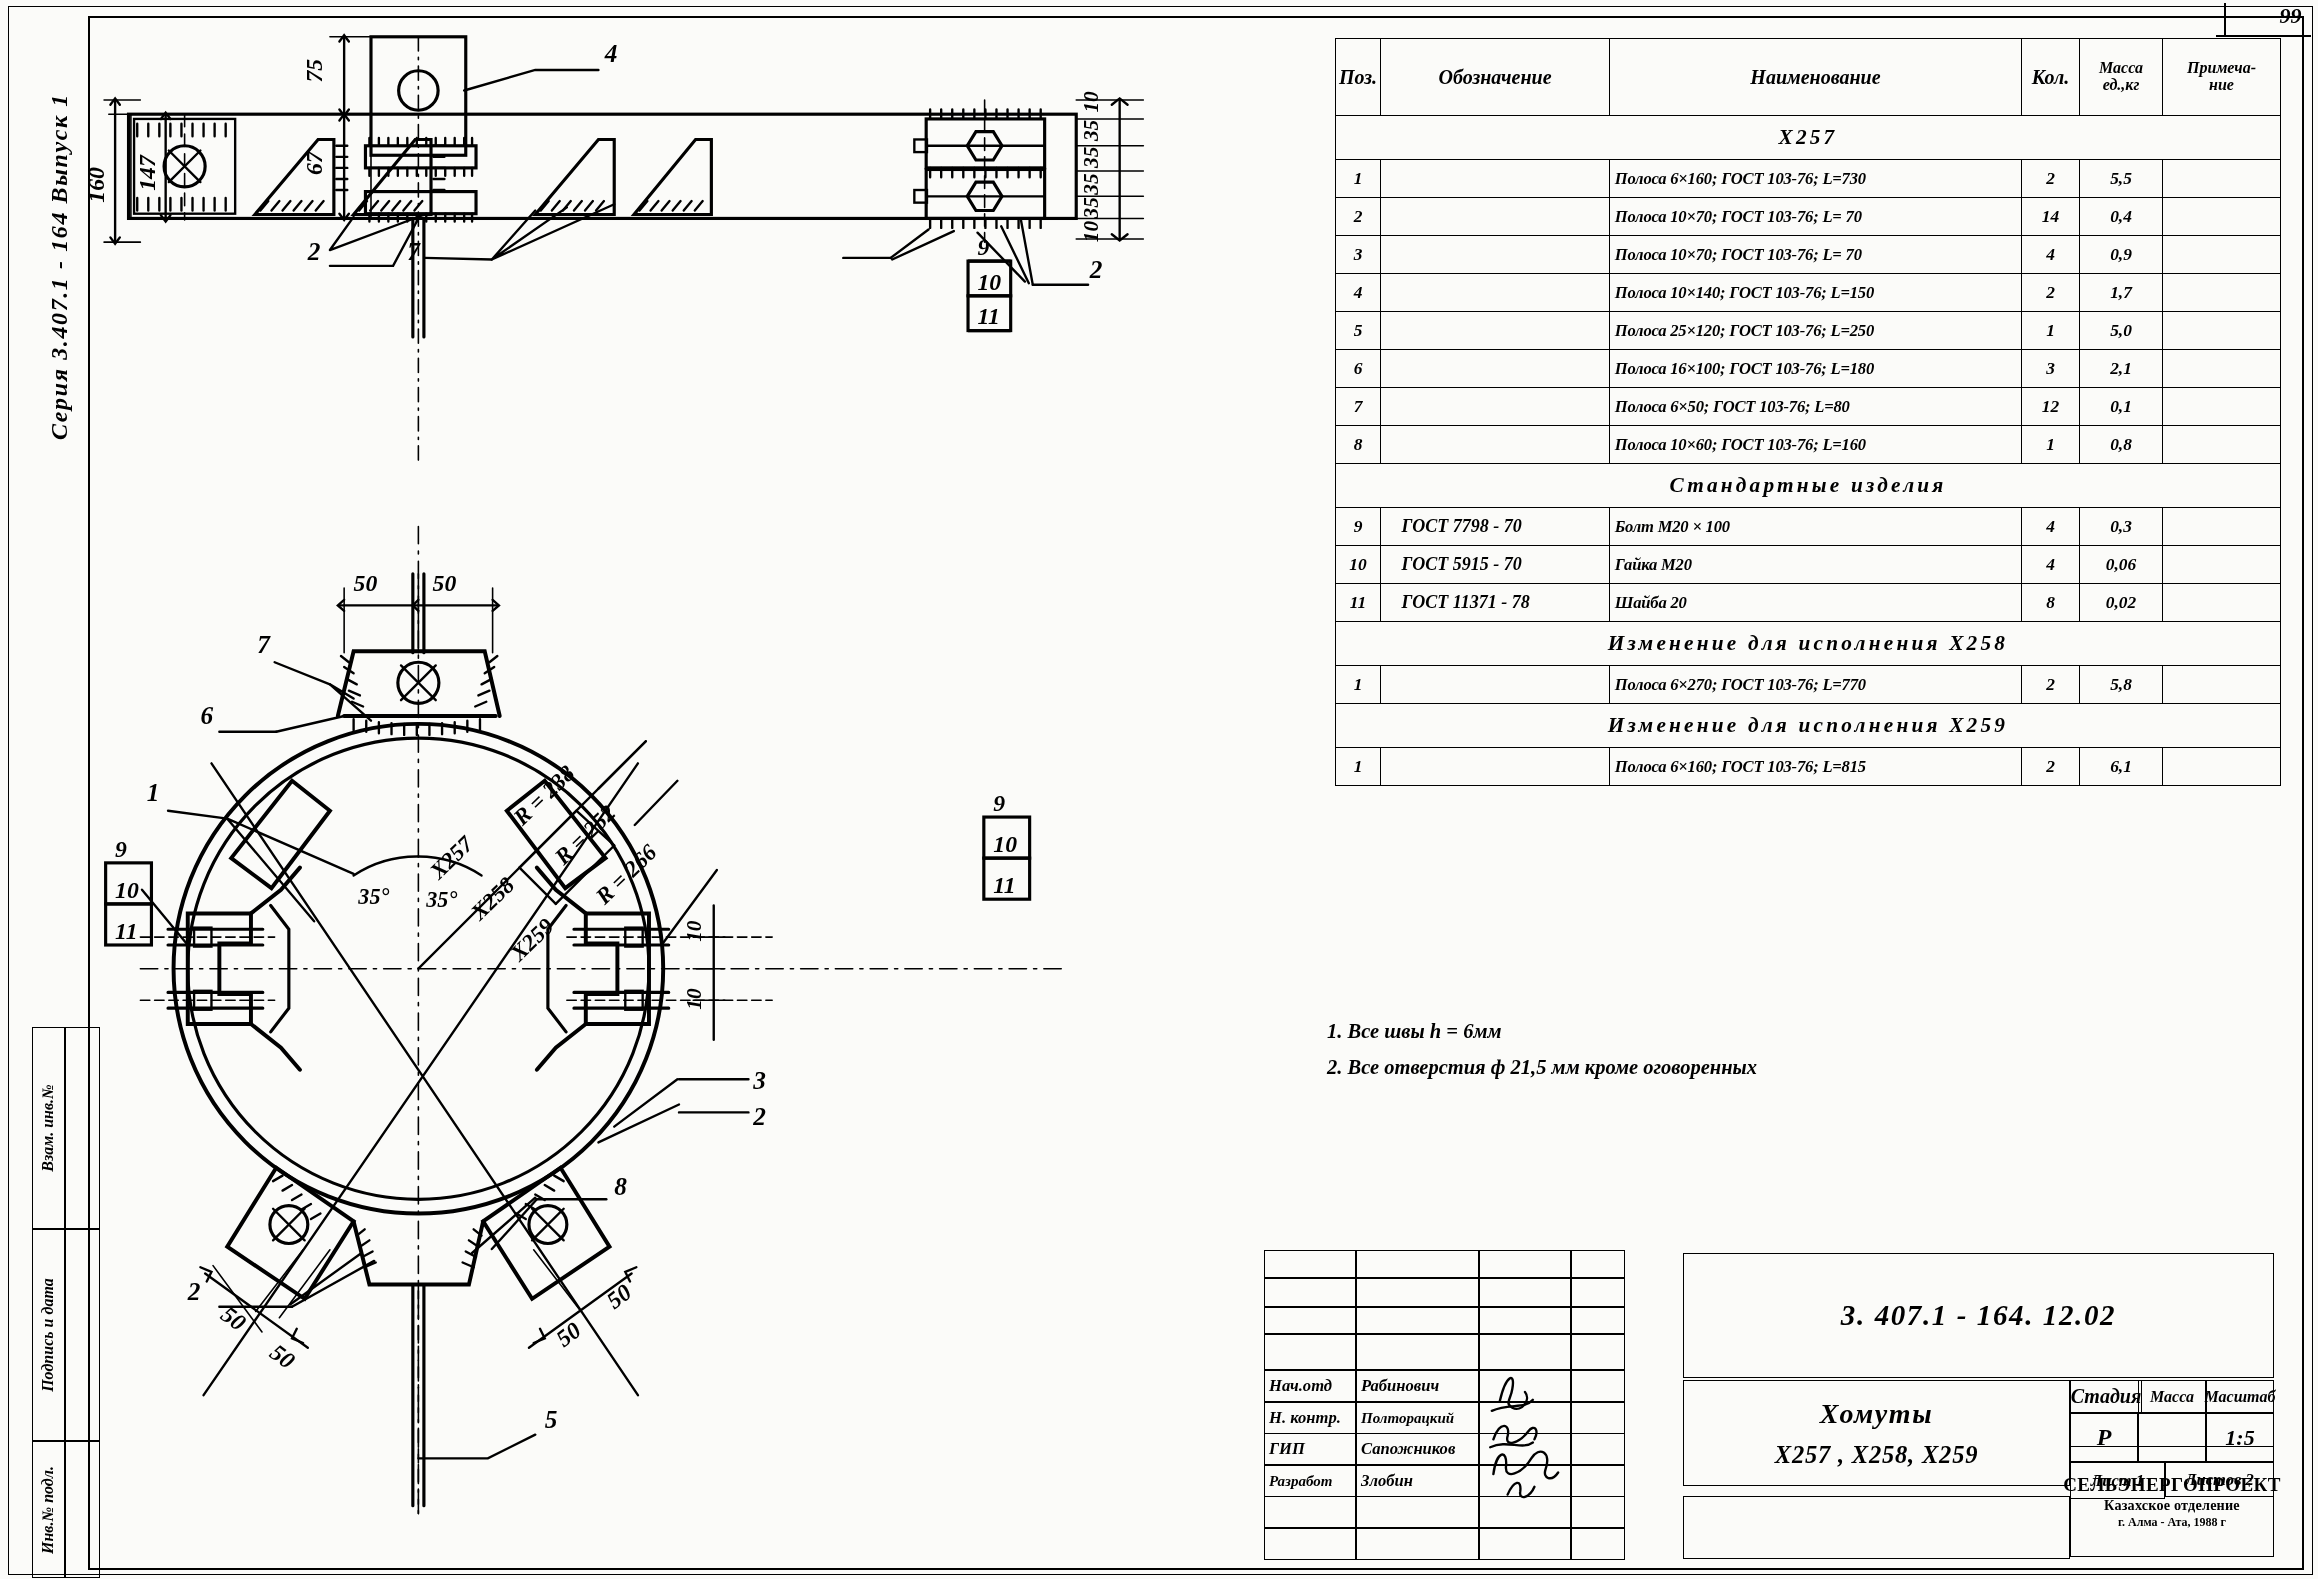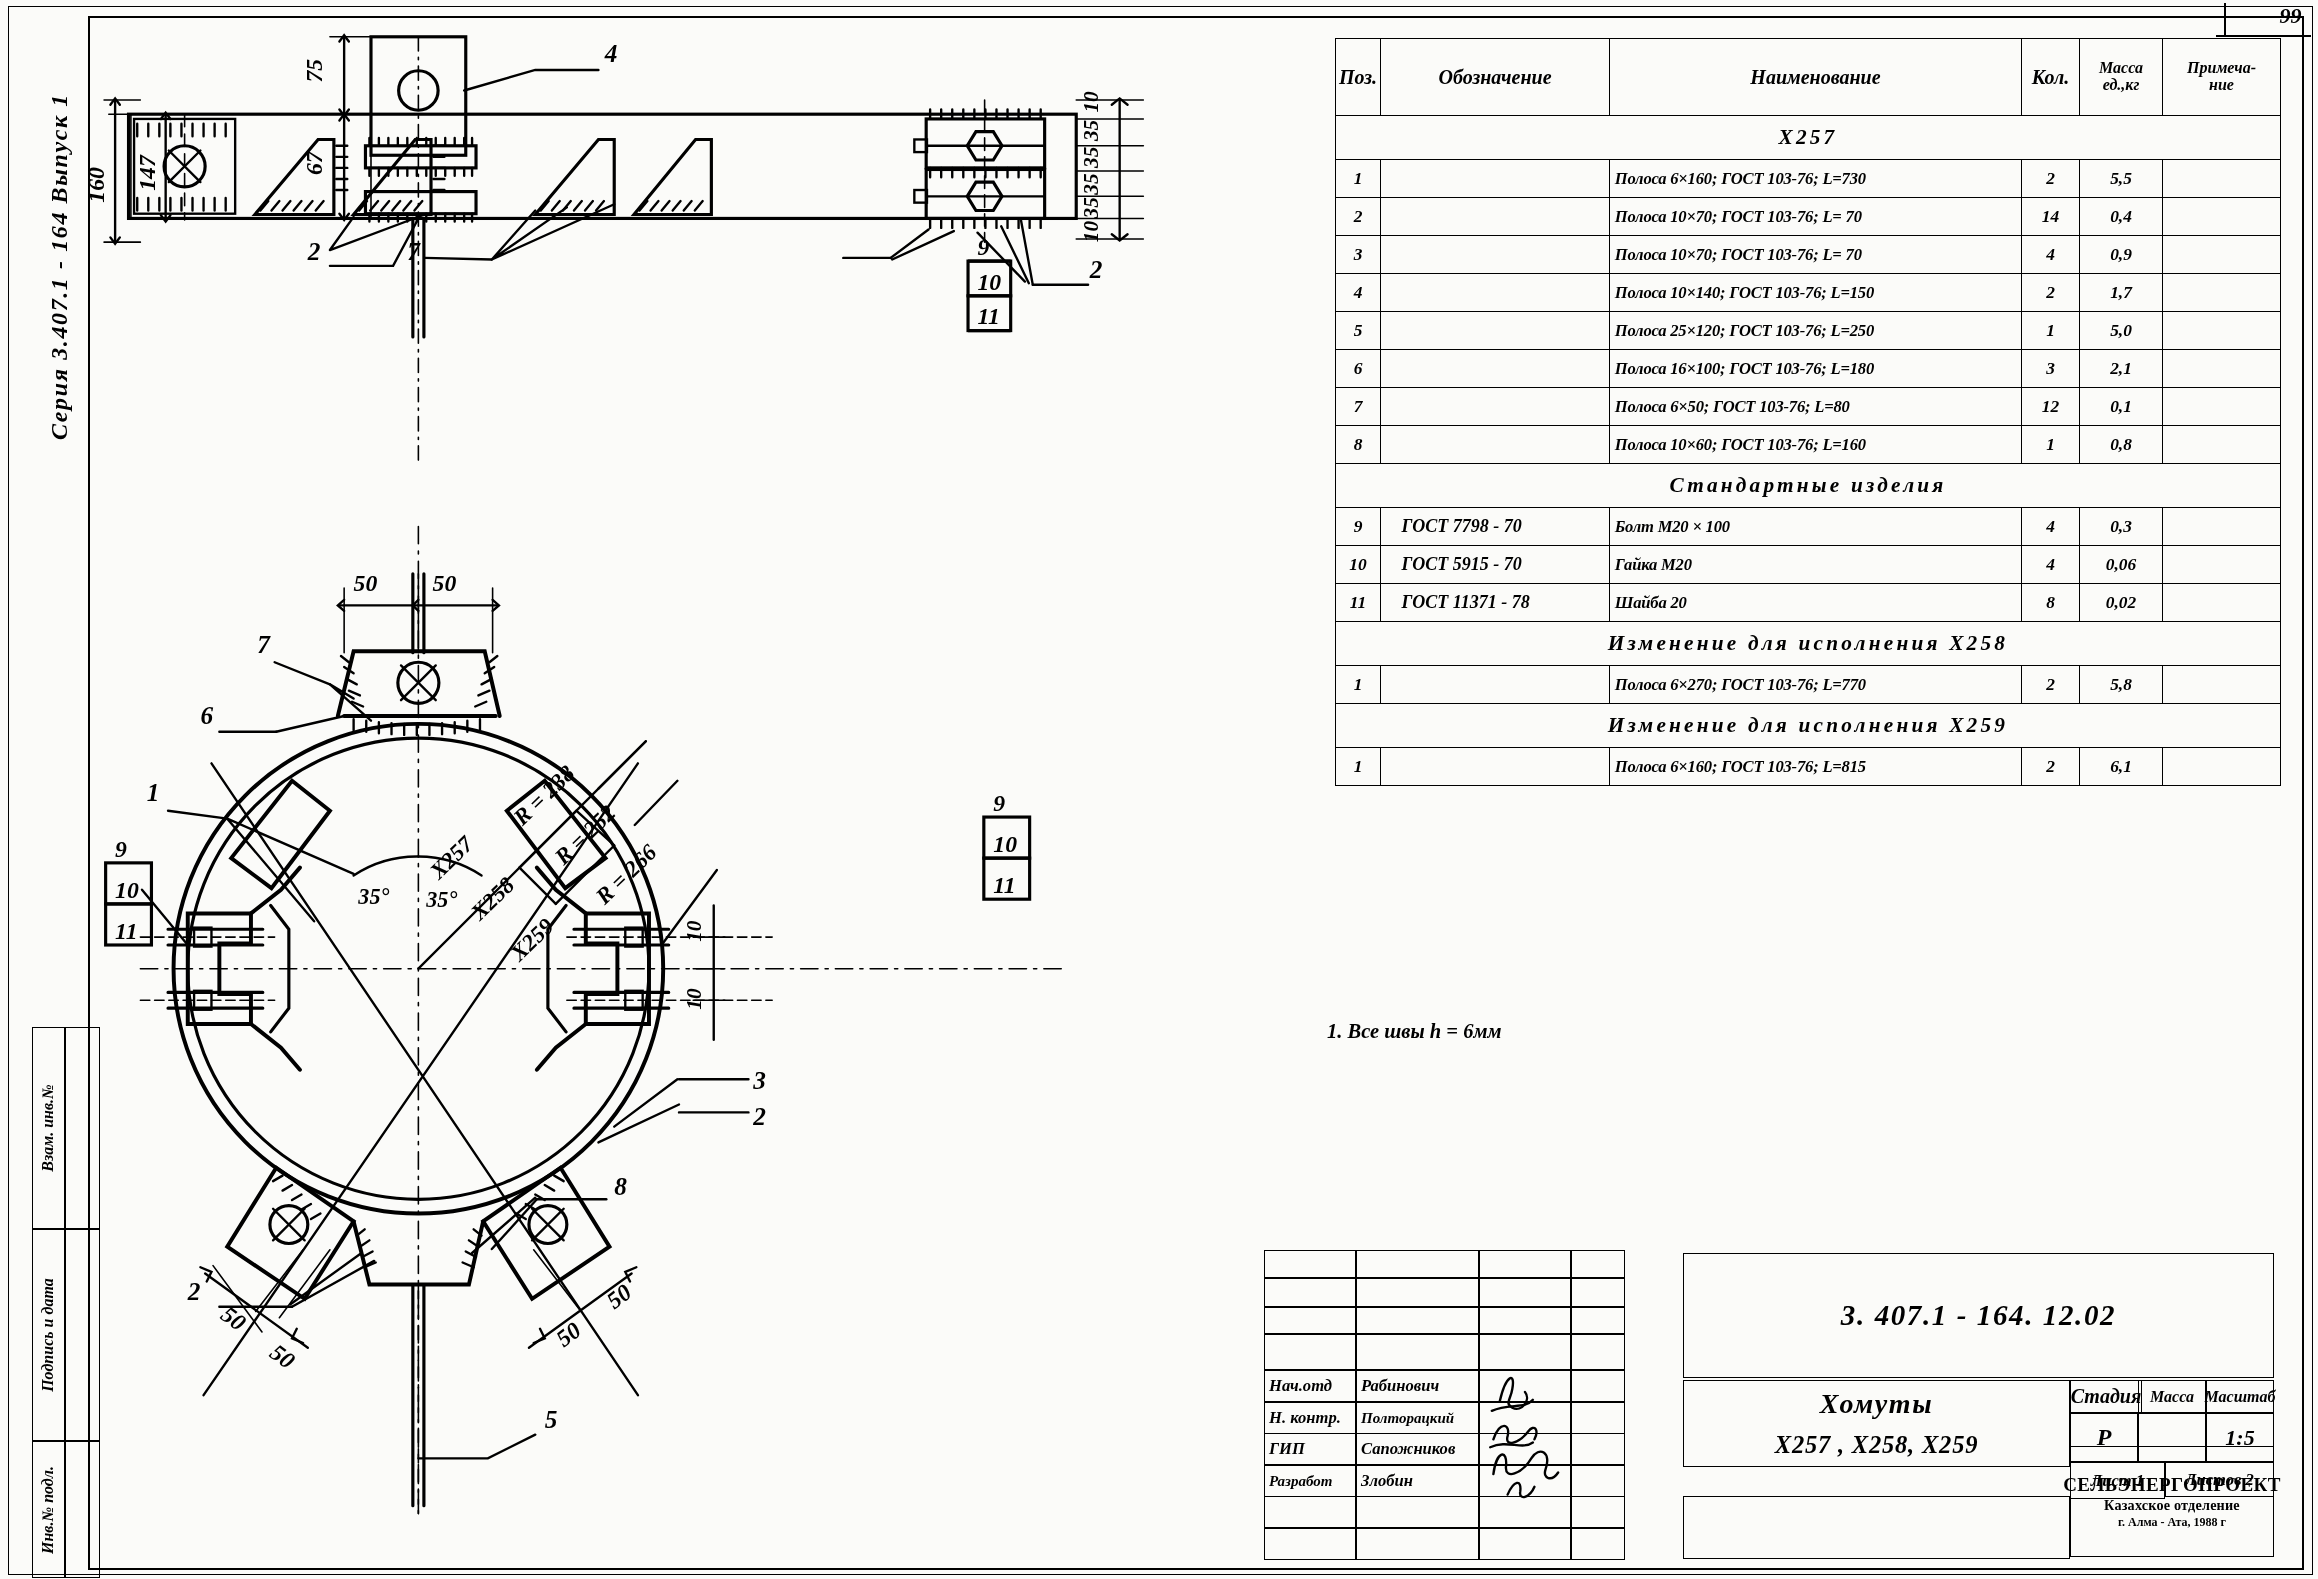--- a/index.html
+++ b/index.html
@@ -56,21 +56,21 @@
   .tblock{position:absolute;left:1264px;top:1250px;width:1013px;height:310px;}
   .tb-cell{position:absolute;border:1.6px solid #000;box-sizing:border-box;
            font-size:16.6px;font-style:italic;font-weight:bold;
            display:flex;align-items:center;}
   .tb-cell.ctr{justify-content:center;}
   .tb-cell.lft{padding-left:4px;}
   .tb-docnum{position:absolute;left:419px;top:3.2px;width:591px;height:125px;
              border:1.6px solid #000;box-sizing:border-box;
              display:flex;align-items:center;justify-content:center;
              font-size:29px;font-style:italic;font-weight:bold;letter-spacing:1.6px;}
-  .tb-title{position:absolute;left:419px;top:130px;width:387px;height:87px;
+  .tb-title{position:absolute;left:419px;top:130px;width:387px;height:106px;
             border:1.6px solid #000;box-sizing:border-box;
             display:flex;flex-direction:column;align-items:center;justify-content:center;
             font-style:italic;font-weight:bold;}
   .tb-title .t1{font-size:28px;letter-spacing:1.6px;}
   .tb-title .t2{font-size:24.5px;letter-spacing:0.8px;margin-top:11px;}
   .tb-org{position:absolute;left:806px;top:196px;width:204px;height:111px;
           border:1.6px solid #000;box-sizing:border-box;
           display:flex;flex-direction:column;align-items:center;justify-content:center;
           font-weight:bold;line-height:1.25;}
   .tb-org .o1{font-size:19px;letter-spacing:0.4px;}
@@ -530,20 +530,21 @@
           <td class="c-name nm">Полоса 6×160; ГОСТ 103-76; L=815</td>
           <td class="c-qty">2</td>
           <td class="c-mass">6,1</td>
           <td class="c-note"></td>
         </tr>
       </tbody>
   </table>
 
   <div class="notes">
     <div>1. Все  швы  h = 6мм</div>
+    <div>2. Все  отверстия  ф 21,5 мм  кроме  оговоренных</div>
   </div>
 
   <div class="tblock">
 
     <div class="tb-cell" style="left:0;top:0;width:92px;height:28.4px;"></div>
     <div class="tb-cell" style="left:92px;top:0;width:123px;height:28.4px;"></div>
     <div class="tb-cell" style="left:215px;top:0;width:92px;height:28.4px;"></div>
     <div class="tb-cell" style="left:307px;top:0;width:54px;height:28.4px;"></div>
     <div class="tb-cell" style="left:0;top:28.4px;width:92px;height:28.4px;"></div>
     <div class="tb-cell" style="left:92px;top:28.4px;width:123px;height:28.4px;"></div>

